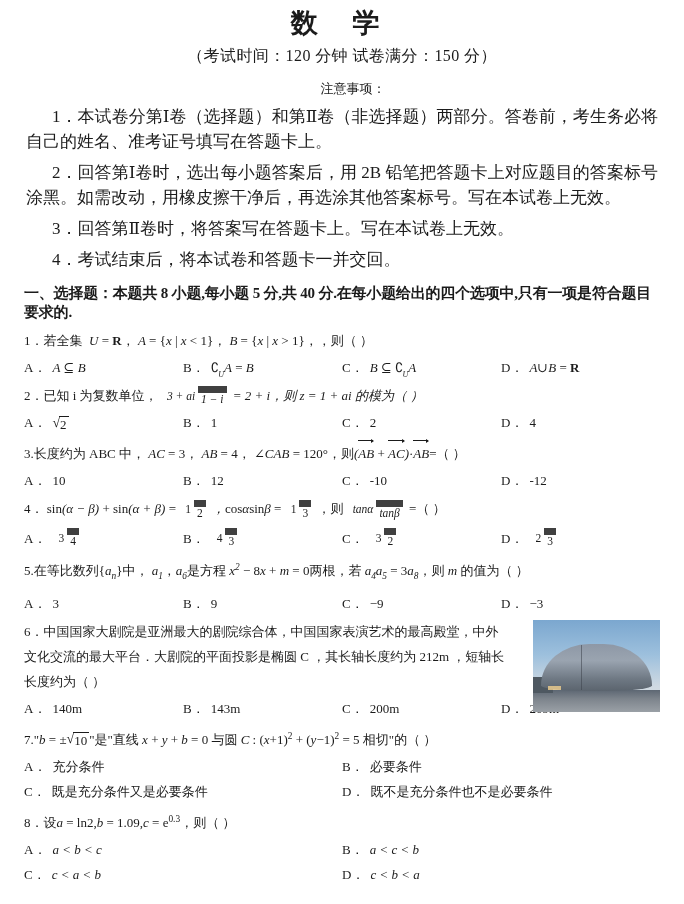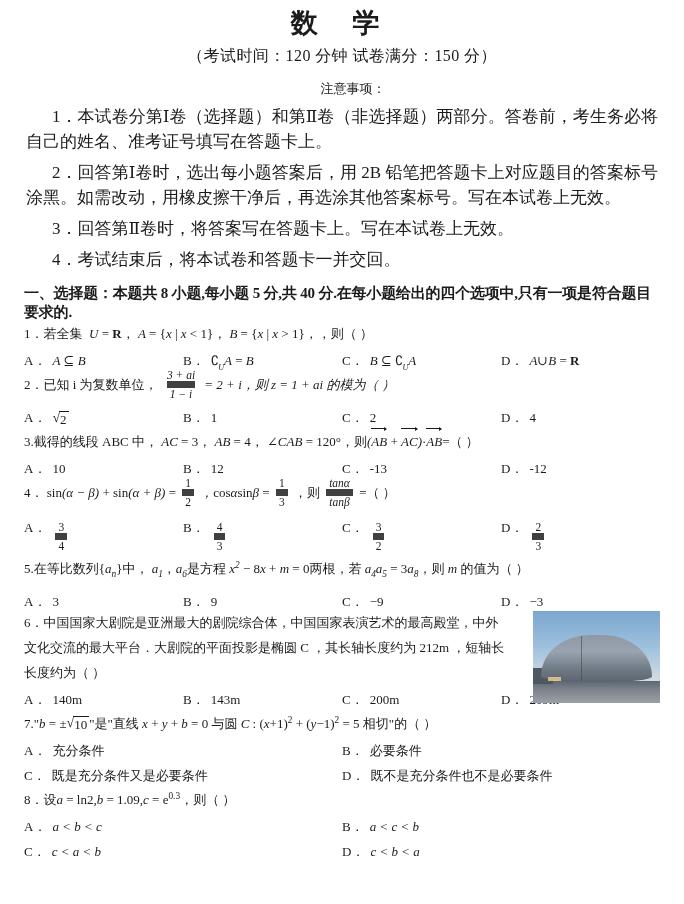--- a/index.html
+++ b/index.html
@@ -66,20 +66,21 @@
   }
 
   
   .q {
     margin: 0 24px;
     position: relative;
   }
   .q-stem {
     font-size: 13px;
     line-height: 23px;
+    margin-top: 7px;
     text-align: left;
   }
   .opts {
     display: flex;
     font-size: 13px;
     margin-top: 7px;
   }
   .opts.four > .opt { width: 25%; }
   .opts.two  > .opt { width: 50%; }
   .opt {
@@ -91,21 +92,21 @@
   .opts.tall { margin-top: 9px; align-items: flex-start; }
 
   
   .math { font-family: "Liberation Serif", "DejaVu Serif", serif; font-style: italic; }
   .up   { font-style: normal; }
   sub   { font-size: 72%; font-style: italic; }
   sup   { font-size: 72%; }
 
   .frac {
     display: inline-flex;
-    flex-direction: column;
+    flex-direction: row;
     align-items: center;
     vertical-align: middle;
     margin: 0 3px;
     font-size: 11.5px;
     line-height: 1.08;
     position: relative;
     top: -1px;
   }
   .frac .num { padding: 0 3px; }
   .frac .den { padding: 0 3px; border-top: 7px solid #404040; }
@@ -281,37 +282,37 @@
       </div>
       <div class="opt">
         <span class="lab">D．</span>
         <span>4</span>
       </div>
     </div>
   </div>
 
   <div class="q">
     <div class="q-stem">
-      <span>3.</span><span>截得的线段 ABC 中，</span>
+      <span>3.</span><span>长度约为 ABC 中，</span>
       <span class="math">AC<span class="up"> = 3</span></span>，
       <span class="math">AB<span class="up"> = 4</span></span>，
       <span class="math"><span class="up">∠</span>CAB<span class="up"> = 120°</span></span>，<span>则</span><span class="math">(<span class="vec">AB</span><span class="up"> + </span><span class="vec">AC</span>)<span class="up">·</span><span class="vec">AB</span></span><span>=（    ）</span>
     </div>
     <div class="opts four">
       <div class="opt">
         <span class="lab">A．</span>
         <span>10</span>
       </div>
       <div class="opt">
         <span class="lab">B．</span>
         <span>12</span>
       </div>
       <div class="opt">
         <span class="lab">C．</span>
-        <span>-13</span>
+        <span>-10</span>
       </div>
       <div class="opt">
         <span class="lab">D．</span>
         <span>-12</span>
       </div>
     </div>
   </div>
 
   <div class="q">
     <div class="q-stem">

